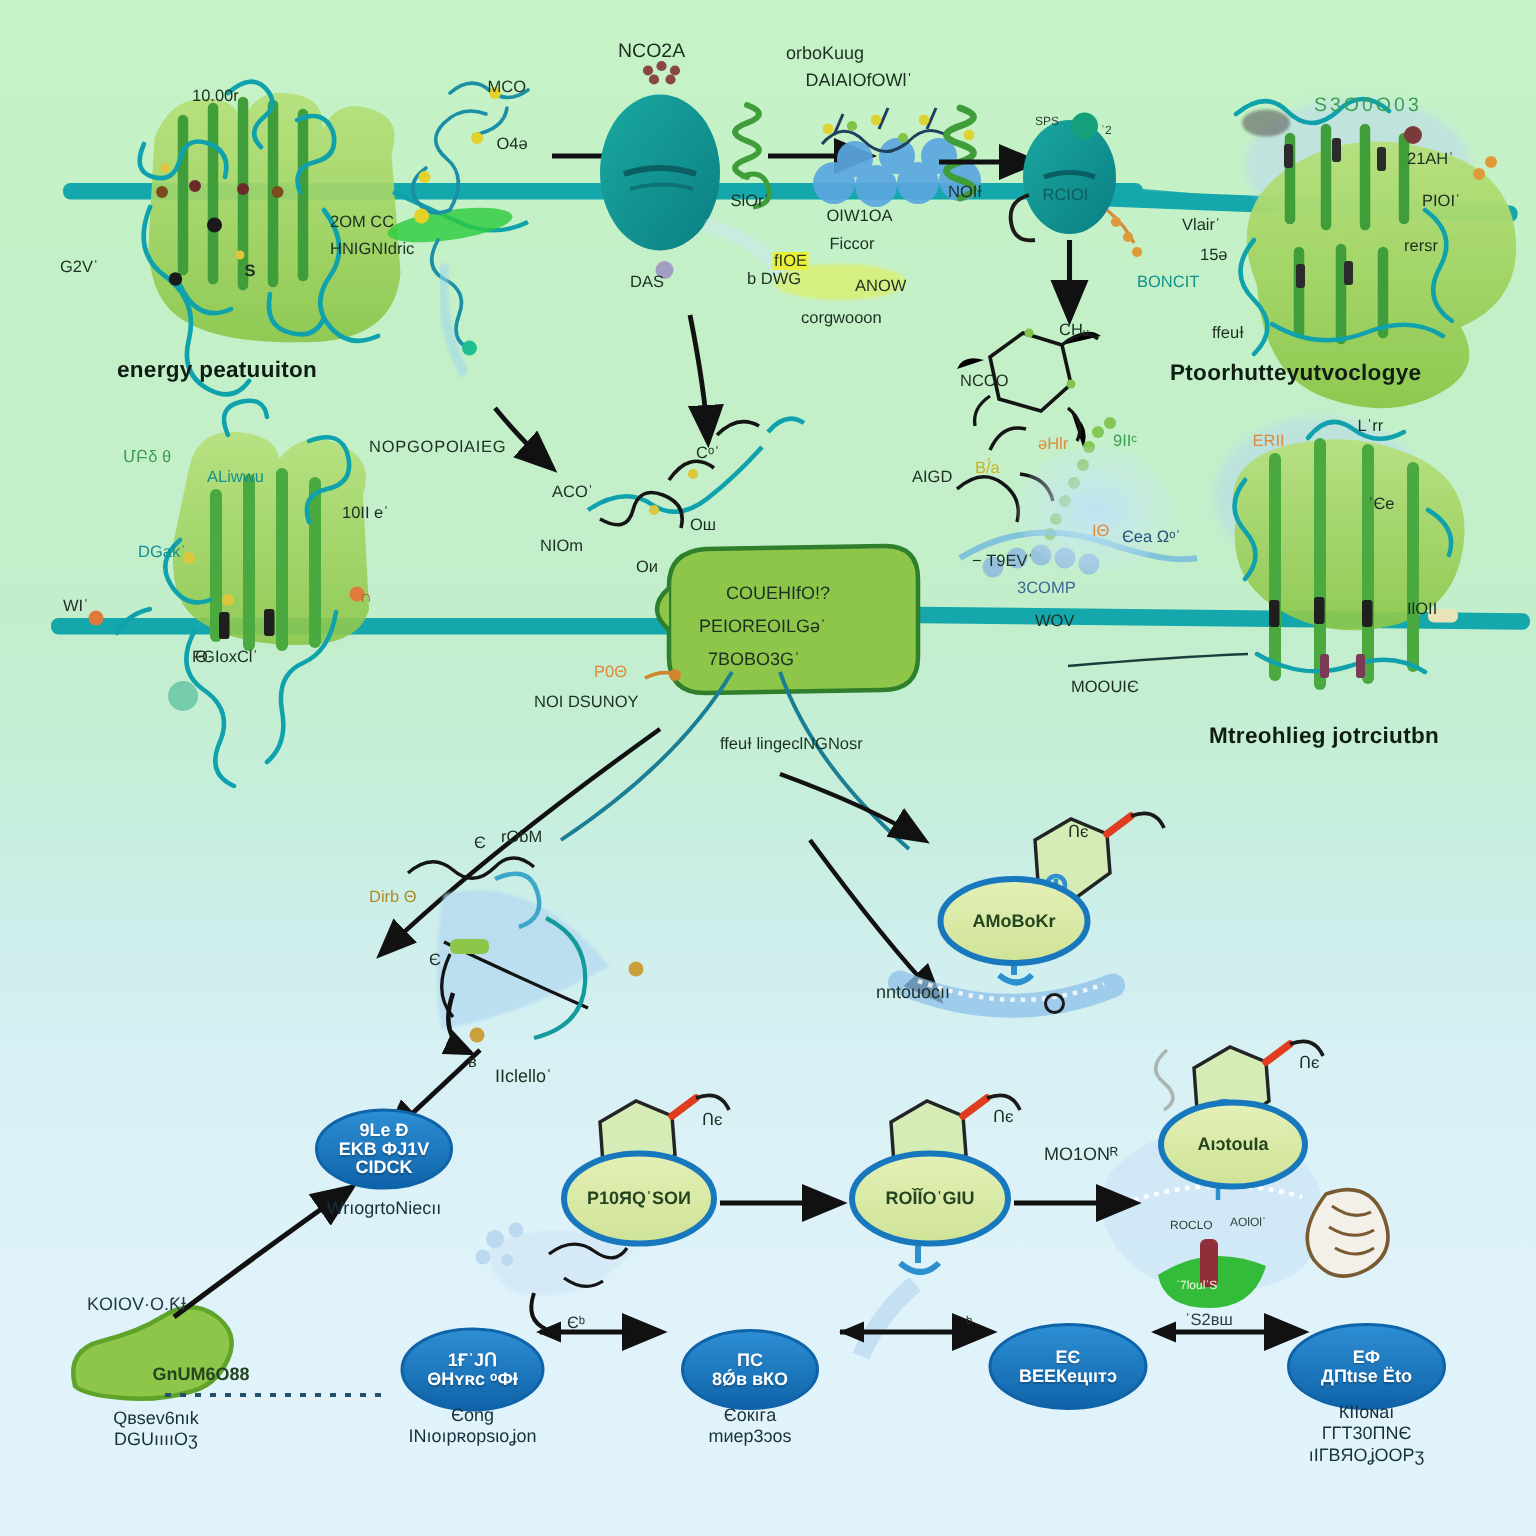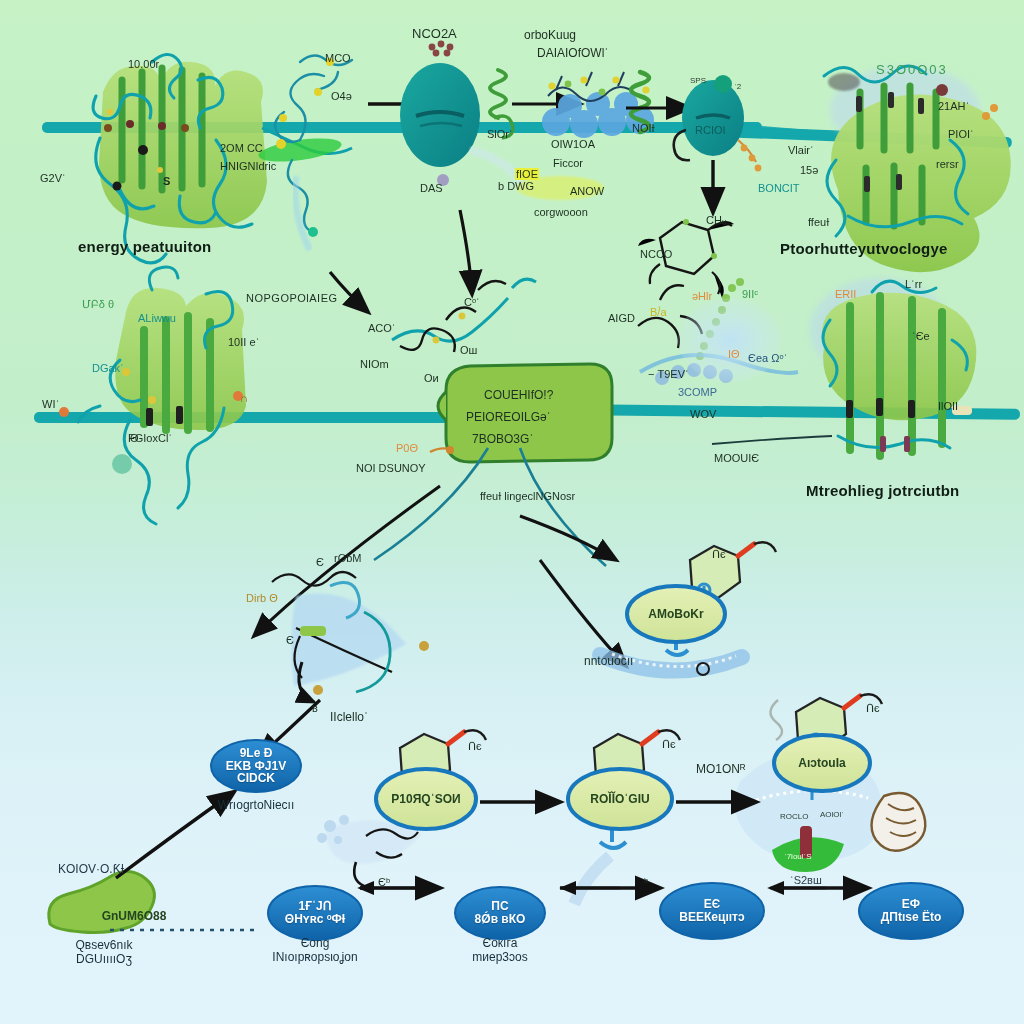--- a/index.html
+++ b/index.html
@@ -646,14 +646,16 @@
   <div class="ellipse-label" style="left:911px;top:911px;">ΕФ
 ДПtıse Ёto</div>
 
   <div class="node-caption blur" style="left:256px;top:798px;">WrıoɡrtoNiecıı</div>
   <div class="node-caption blur" style="left:104px;top:938px;">Qʙsev6nık
 DGUııııOʒ</div>
   <div class="node-caption blur" style="left:315px;top:936px;">Єong
 INıoıрʀoрsιoʝon</div>
   <div class="node-caption blur" style="left:500px;top:936px;">Єoкıгa
 mиер3ɔos</div>
+  <div class="node-caption blur" style="left:911px;top:934px;">КІІoɴаı
+ΓΓТ30ПΝЄ ıІГΒЯOʝOOРʒ</div>
 
 </div>
 
 </body></html>

